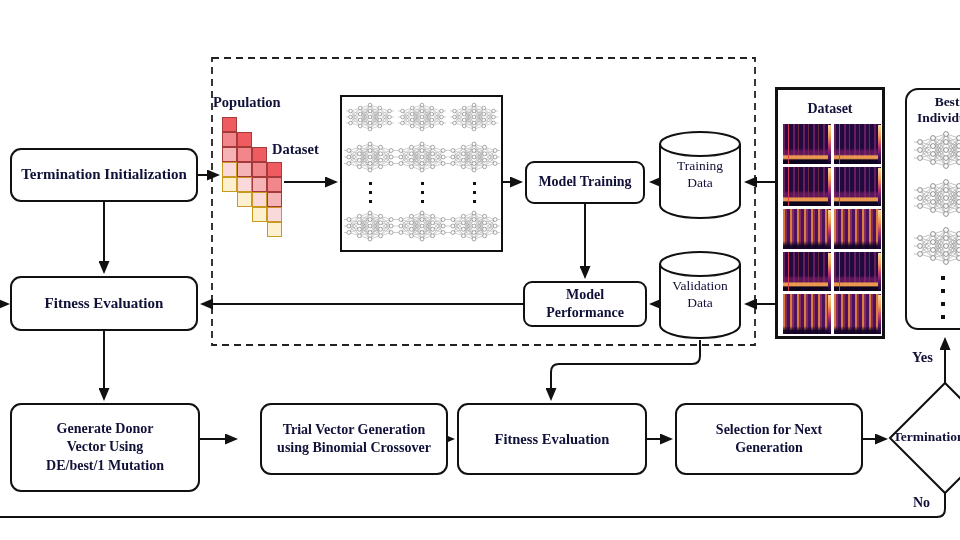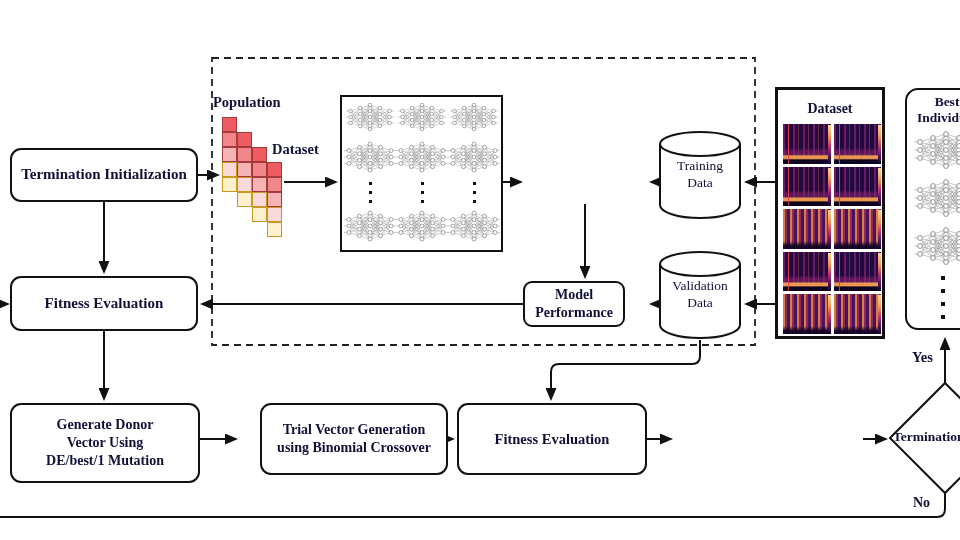--- a/index.html
+++ b/index.html
@@ -258,22 +258,23 @@
         <use href="#nn"></use>
       </svg>
     <svg class="nn" width="52" height="38">
         <use href="#nn"></use>
       </svg>
     <svg class="nn" width="52" height="38">
         <use href="#nn"></use>
       </svg>
   </div>
 
-
-  <div class="rbox prewrap" style="left:523px;top:281px;width:102px;height:46px;font-size:14px;border-radius:9px;">Model
+  <div class="rbox" style="left:525px;top:161px;width:120px;height:43px;font-size:14px;border-radius:9px;">Model Training</div>
+
+  <div class="rbox prewrap" style="left:523px;top:281px;width:124px;height:46px;font-size:14px;border-radius:9px;">Model
 Performance</div>
 
   <div class="cyl" style="left:658px;top:130px;">
     <svg width="84" height="90">
       <path d="M2 14 L2 75 A40 13 0 0 0 82 75 L82 14" fill="#fff" stroke="#111" stroke-width="2"></path>
       <ellipse cx="42" cy="14" rx="40" ry="12" fill="#fff" stroke="#111" stroke-width="2"></ellipse>
     </svg>
     <div class="cyl-label prewrap">Training
 Data</div>
   </div>
@@ -338,29 +339,31 @@
     <div class="vdots big" style="margin:8px 0 0 30px;">
       <span class="dot"></span>
         <span class="dot"></span>
         <span class="dot"></span>
         <span class="dot"></span>
     </div>
   </div>
 
   <div class="flabel" style="left:912px;top:349px;font-size:14.5px;text-align:center;">Yes</div>
 
-  <div class="rbox prewrap" style="left:10px;top:403px;width:190px;height:80px;font-size:14px;">Generate Donor
+  <div class="rbox prewrap" style="left:10px;top:403px;width:190px;height:89px;font-size:14px;">Generate Donor
 Vector Using
 DE/best/1 Mutation</div>
 
   <div class="rbox prewrap" style="left:240px;top:403px;width:188px;height:72px;font-size:14px;margin-left:20px;">Trial Vector Generation
 using Binomial Crossover</div>
 
   <div class="rbox" style="left:457px;top:403px;width:190px;height:72px;font-size:14.5px;">Fitness Evaluation</div>
 
+  <div class="rbox prewrap" style="left:675px;top:403px;width:188px;height:72px;font-size:14px;">Selection for Next
+Generation</div>
 
   <div id="terminal">
     <svg width="125" height="120">
       <polygon points="5,60 60,5 115,60 60,115" fill="#fff" stroke="#111" stroke-width="2"></polygon>
     </svg>
     <div class="t-label">Termination</div>
   </div>
 
   <div class="flabel" style="left:913px;top:495px;font-size:14px;">No</div>
 

